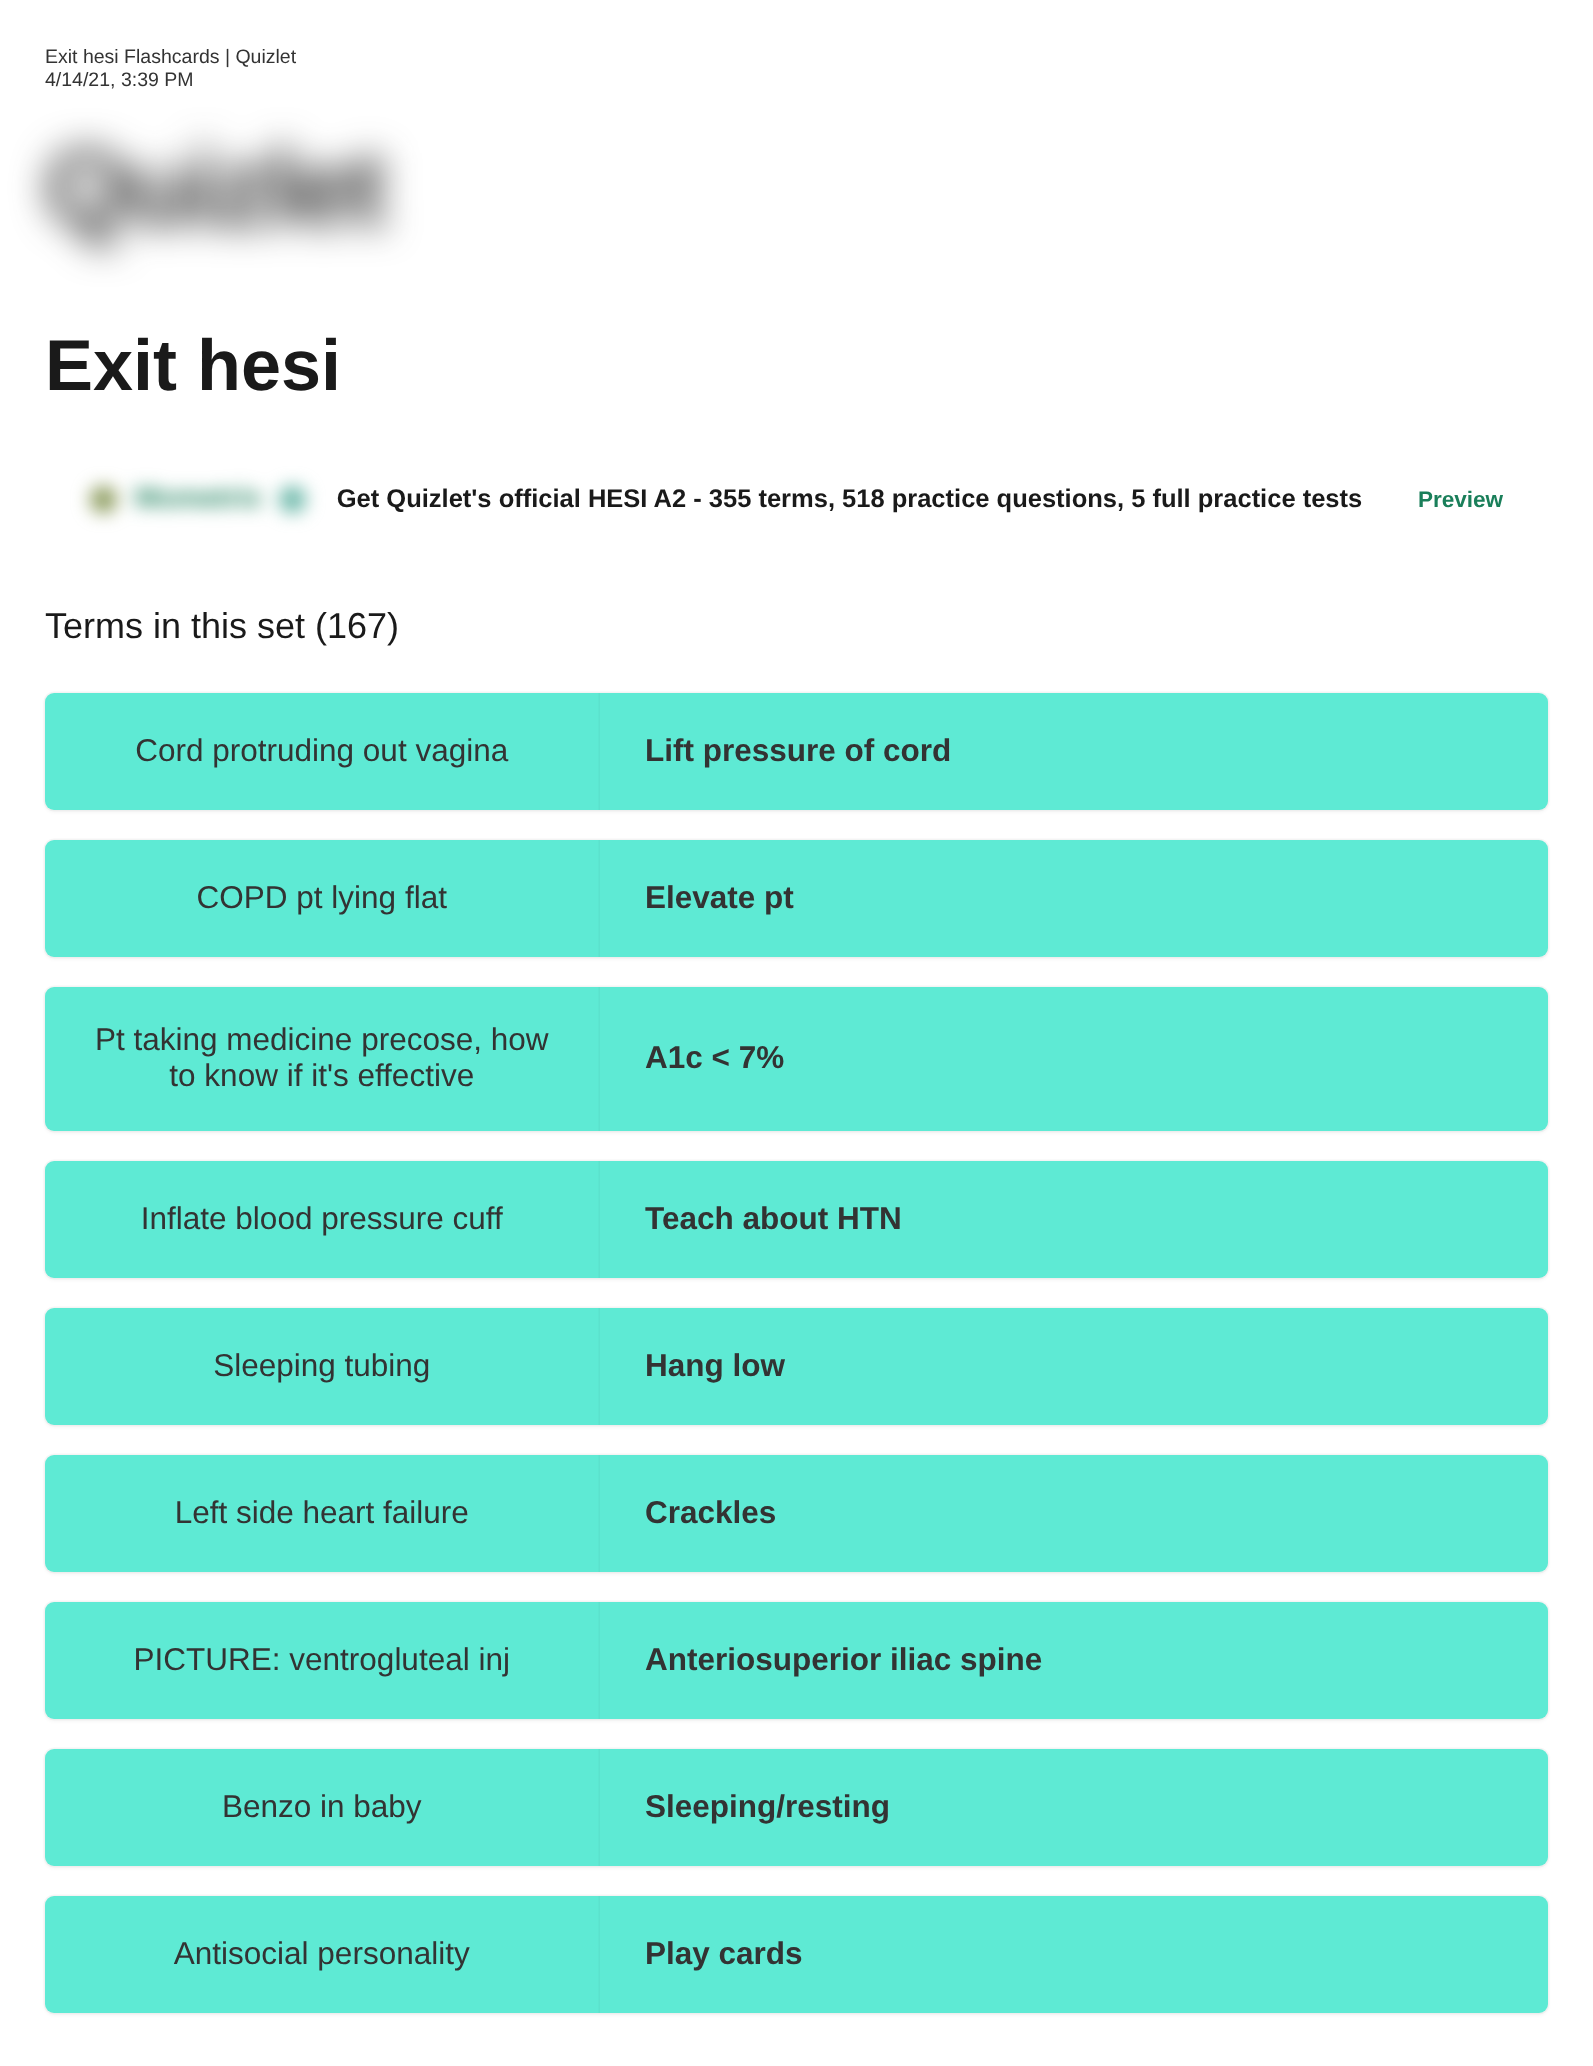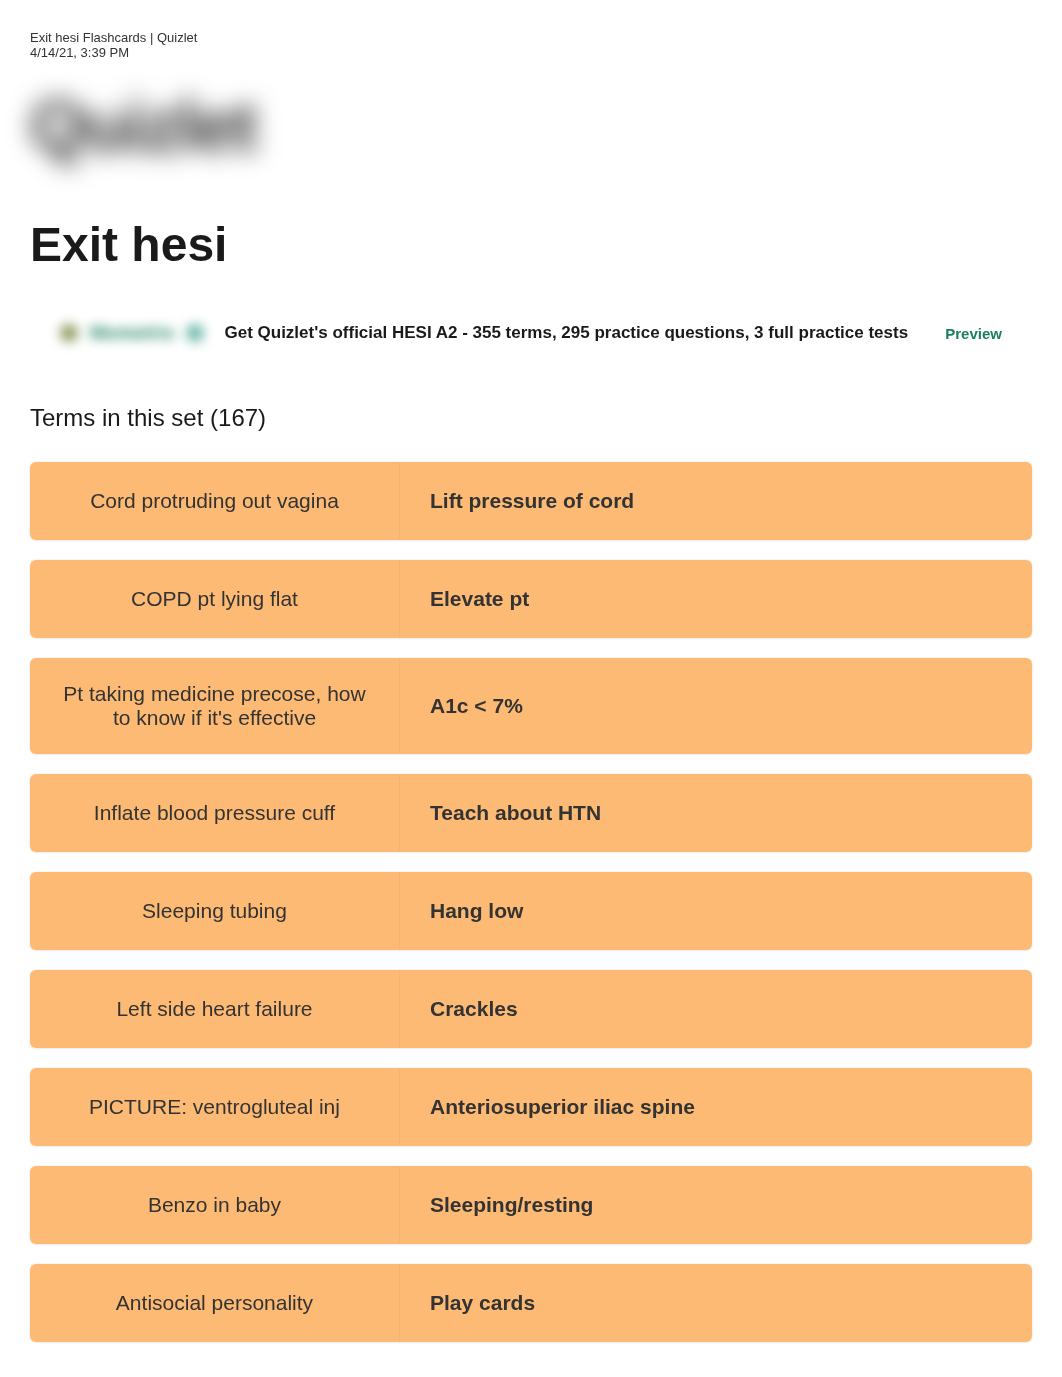--- a/index.html
+++ b/index.html
@@ -82,21 +82,21 @@
       color: #1a1a1a;
       margin-bottom: 30px;
     }
     .terms-list {
       display: flex;
       flex-direction: column;
       gap: 20px;
     }
     .term-row {
       display: flex;
-      background: #fdba74;
+      background: #5eead4;
       border-radius: 6px;
       box-shadow: 0 1px 3px rgba(0,0,0,0.05), 0 0 0 1px rgba(0,0,0,0.03);
       min-height: 78px;
     }
     .term-cell {
       flex: 0 0 370px;
       padding: 24px 30px;
       display: flex;
       align-items: center;
       justify-content: center;
@@ -128,21 +128,21 @@
 <div class="logo">Quizlet</div>
 
 <h1 class="page-title">Exit hesi</h1>
 
 <div class="promo-bar">
   <div class="promo-brand">
     <span class="brand-dot"></span>
     <span class="brand-name">Mometrix</span>
     <span class="brand-dot2"></span>
   </div>
-  <span class="promo-text">Get Quizlet's official HESI A2 - 355 terms, 295 practice questions, 3 full practice tests</span>
+  <span class="promo-text">Get Quizlet's official HESI A2 - 355 terms, 518 practice questions, 5 full practice tests</span>
   <span class="preview-link">Preview</span>
 </div>
 
 <h2 class="terms-heading">Terms in this set (167)</h2>
 
 <div class="terms-list">
   <div class="term-row">
     <div class="term-cell left">Cord protruding out vagina</div>
     <div class="def-cell">Lift pressure of cord</div>
   </div>

